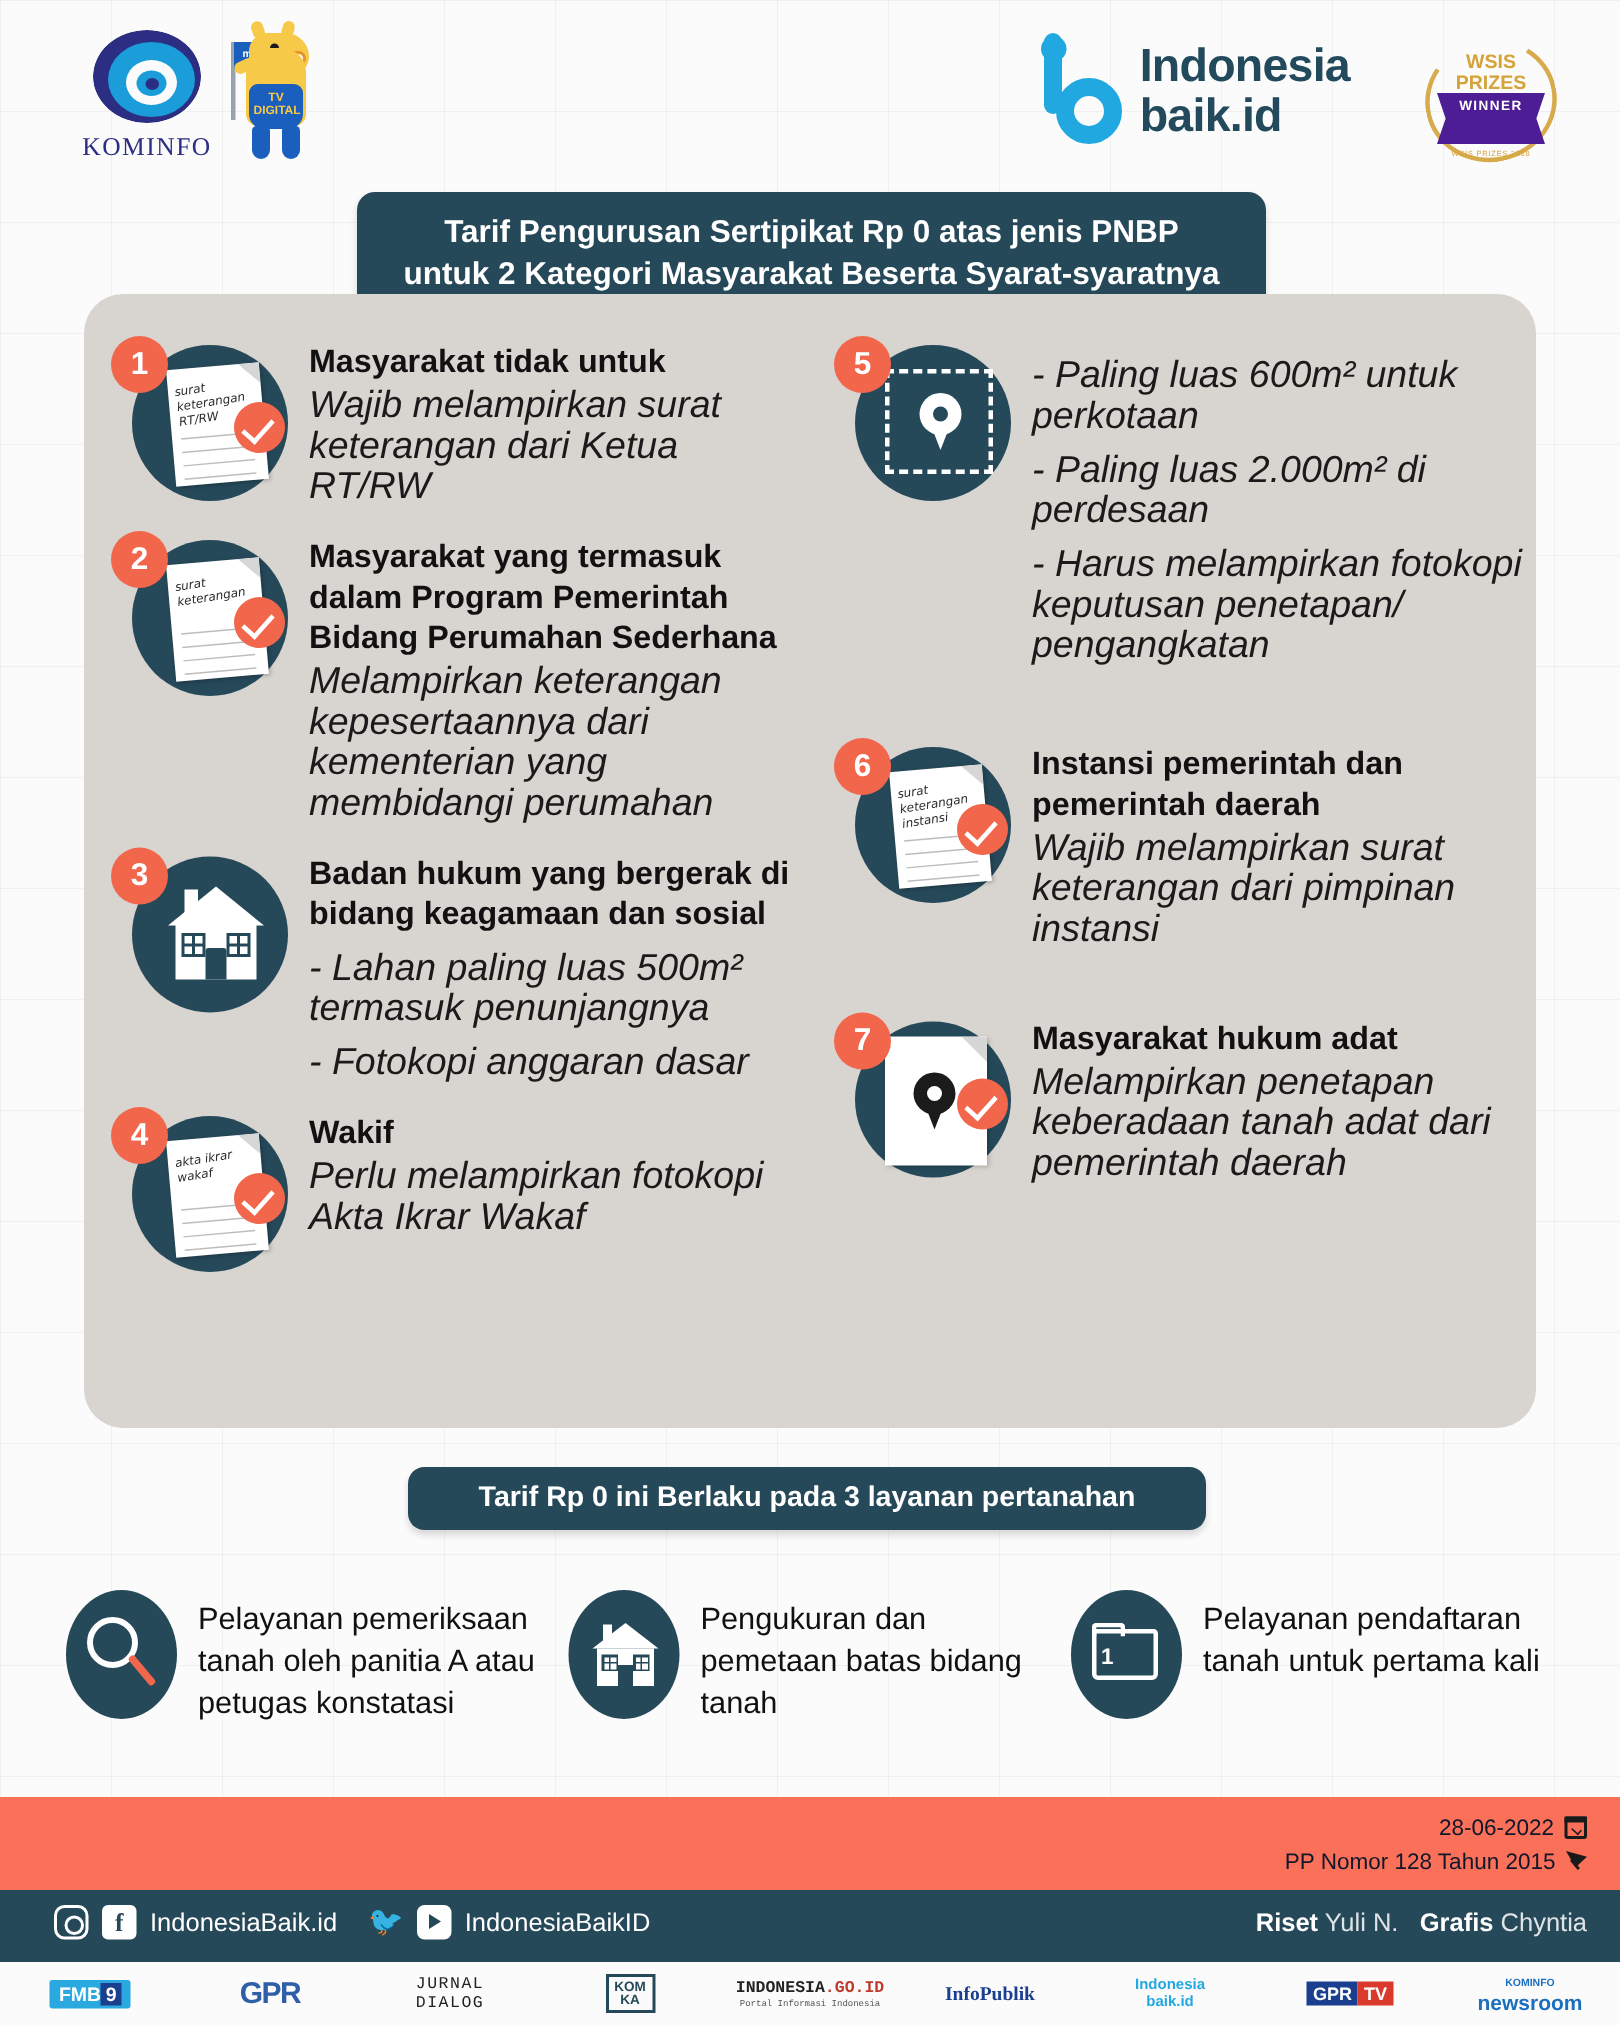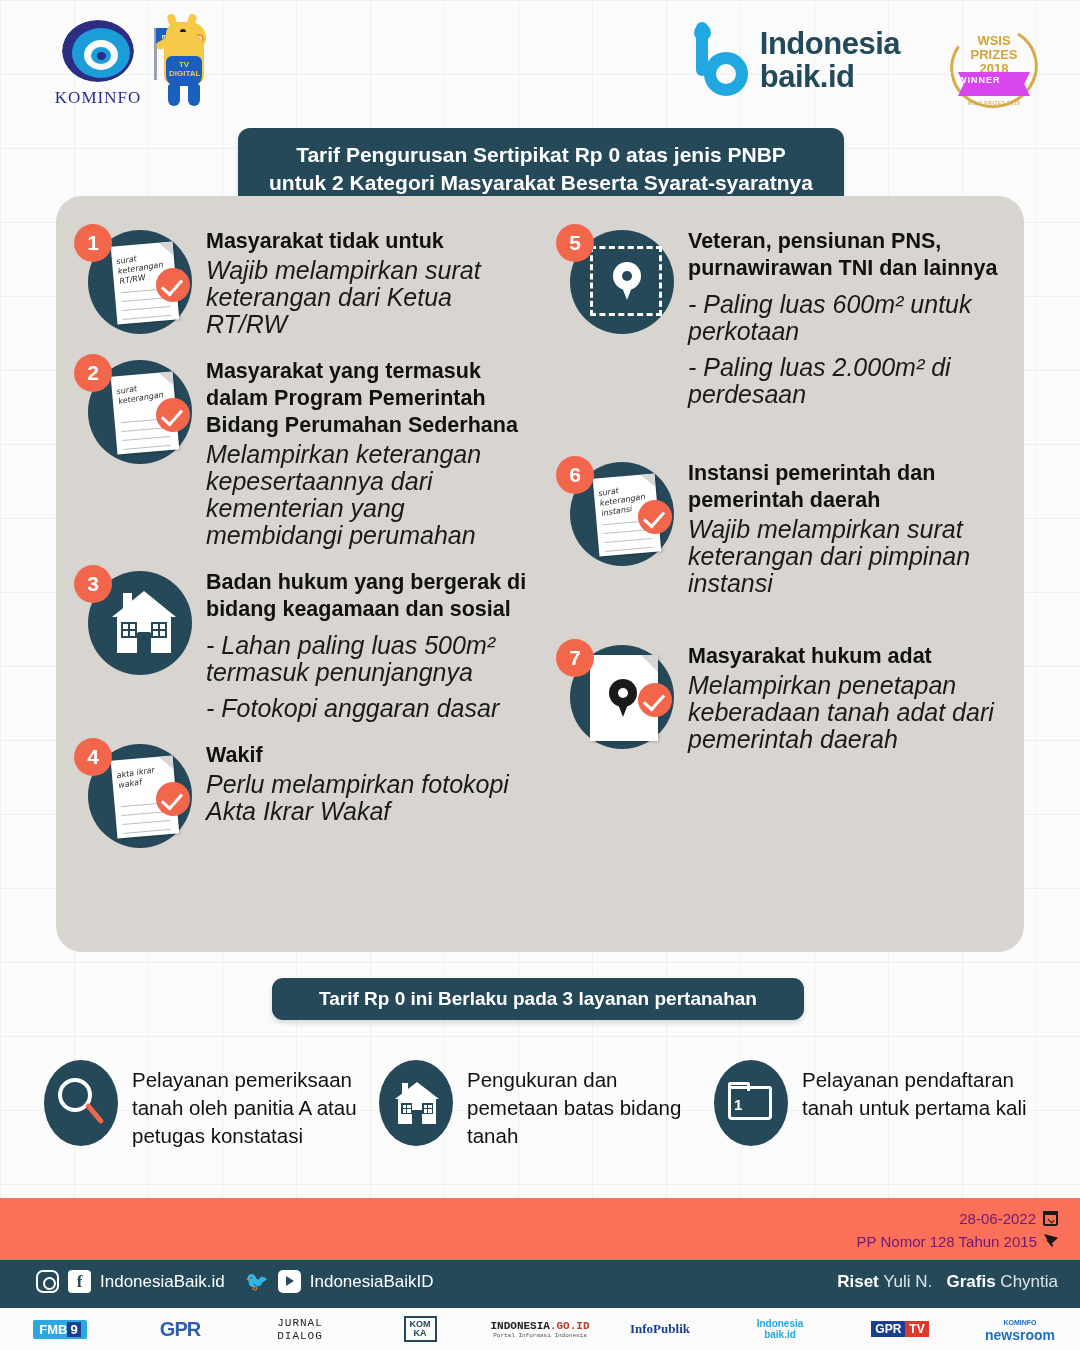--- a/index.html
+++ b/index.html
@@ -75,23 +75,23 @@
   .ibid-mark .bowl{ position:absolute; left:12px; top:30px; width:44px; height:44px;
      border:12px solid #21a8e0; border-radius:50%; }
   .ibid-text{ font-weight:bold; font-size:31px; line-height:33px; color:#224a5c;
      letter-spacing:-0.5px; }
 
   .wsis{ position:absolute; right:42px; top:26px; width:88px; height:82px; }
   .wsis .laurel{ position:absolute; inset:0; border:3px solid #d4a33a;
      border-radius:50%; border-top-color:transparent; transform:rotate(-12deg); opacity:.9;}
   .wsis .inner{ position:absolute; left:14px; top:8px; width:60px; text-align:center;
      color:#d4a33a; font-weight:bold; font-size:13px; line-height:14px; }
-  .wsis .ribbon{ position:absolute; left:8px; bottom:12px; width:72px; height:24px;
-     background:#d946ef; color:#fff; font-size:9px; font-weight:bold;
-     text-align:left; line-height:16px; letter-spacing:1px;
+  .wsis .ribbon{ position:absolute; left:8px; bottom:12px; width:72px; height:34px;
+     background:#4c1d95; color:#fff; font-size:9px; font-weight:bold;
+     text-align:center; line-height:16px; letter-spacing:1px;
      clip-path:polygon(0 0,100% 0,92% 50%,100% 100%,0 100%,8% 50%); }
   .wsis .sub{ position:absolute; left:10px; bottom:2px; width:68px; text-align:center;
      font-size:5px; color:#d4a33a; letter-spacing:.5px; }
 
   
   .title-banner{
     position:absolute; left:238px; top:128px; width:606px; padding:13px 22px;
     background:#26495a; border-radius:12px; text-align:center;
     color:#fff; font-weight:bold; font-size:21px; line-height:28px;
     box-shadow:0 3px 5px rgba(0,0,0,.14);
@@ -207,21 +207,21 @@
      border:3px solid #fff; border-radius:3px 3px 4px 4px; }
   .folder .tab{ position:absolute; left:0; top:0; width:22px; height:9px;
      border:3px solid #fff; border-bottom:none; border-radius:3px 3px 0 0; }
   .folder .num{ position:absolute; left:6px; top:14px; font-size:15px;
      color:#fff; font-weight:bold; }
 
   
   .orange-bar{ position:absolute; left:0; top:1198px; width:1080px; height:62px;
      background:#fa7058; }
   .orange-bar .meta{ position:absolute; right:22px; top:9px; text-align:right;
-     color:#701a75; font-size:15px; line-height:23px; }
+     color:#0f172a; font-size:15px; line-height:23px; }
   .meta-row{ display:flex; justify-content:flex-end; align-items:center; gap:7px; }
   .cal-icon{ width:15px; height:15px; border:2px solid #1a1a1a; border-radius:2px;
      position:relative; }
   .cal-icon:before{ content:""; position:absolute; left:-2px; top:-2px; width:15px;
      height:4px; background:#1a1a1a; }
   .cal-icon:after{ content:""; position:absolute; left:3px; top:5px; width:5px; height:3px;
      border:1.5px solid #1a1a1a; border-top:none; border-left:none; transform:rotate(42deg); }
   .pin-icon{ width:14px; height:15px; position:relative; }
   .pin-icon:before{ content:""; position:absolute; left:0; top:0; width:14px; height:11px;
      background:#1a1a1a; clip-path:polygon(0 0,100% 35%,45% 100%); }
@@ -436,23 +436,23 @@
           <div class="dashbox">
             <div class="pin" style="left:20px;top:13px">
               <div class="bulb"></div>
                 <div class="tip"></div>
                 <div class="hole"></div>
             </div>
           </div>
           <div class="num-badge">5</div>
         </div>
         <div class="txt">
-          <div class="item-title">Veteran, pensiunan PNS, purnawirawan TNI dan lainnya</div>
           <div class="item-desc gap">- Paling luas 600m² untuk perkotaan</div>
           <div class="item-desc gap">- Paling luas 2.000m² di perdesaan</div>
+          <div class="item-desc gap">- Harus melampirkan fotokopi keputusan penetapan/ pengangkatan</div>
         </div>
       </div>
 
       <div class="item" style="margin-top:48px">
         <div class="icon-wrap">
           <div class="circle"></div>
           <div class="doc">
             <div class="fold"></div>
             <div class="hand">surat keterangan instansi</div>
             <div class="line l1"></div>

